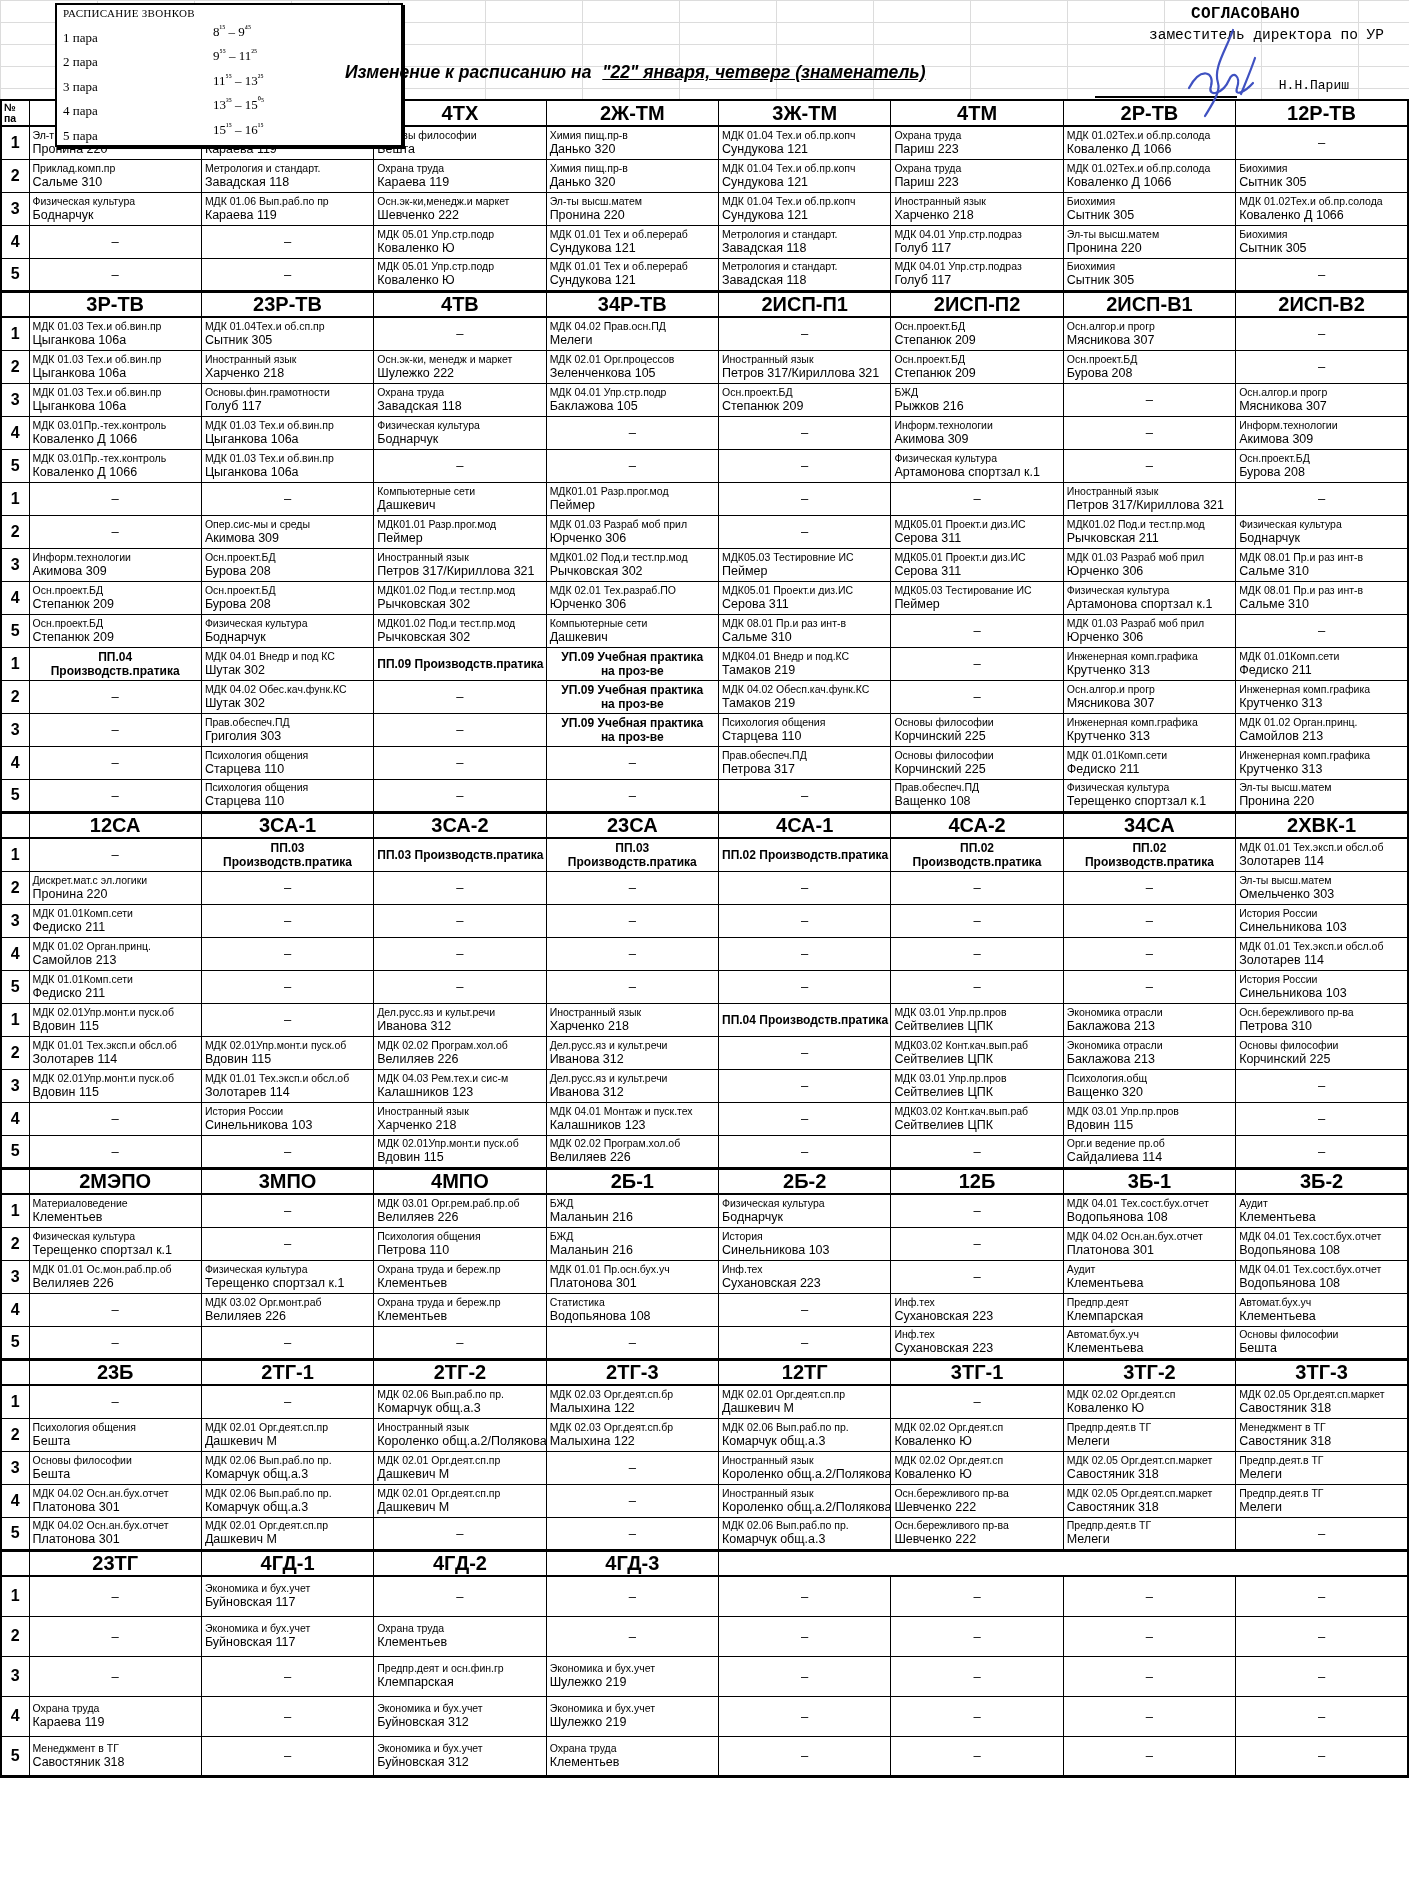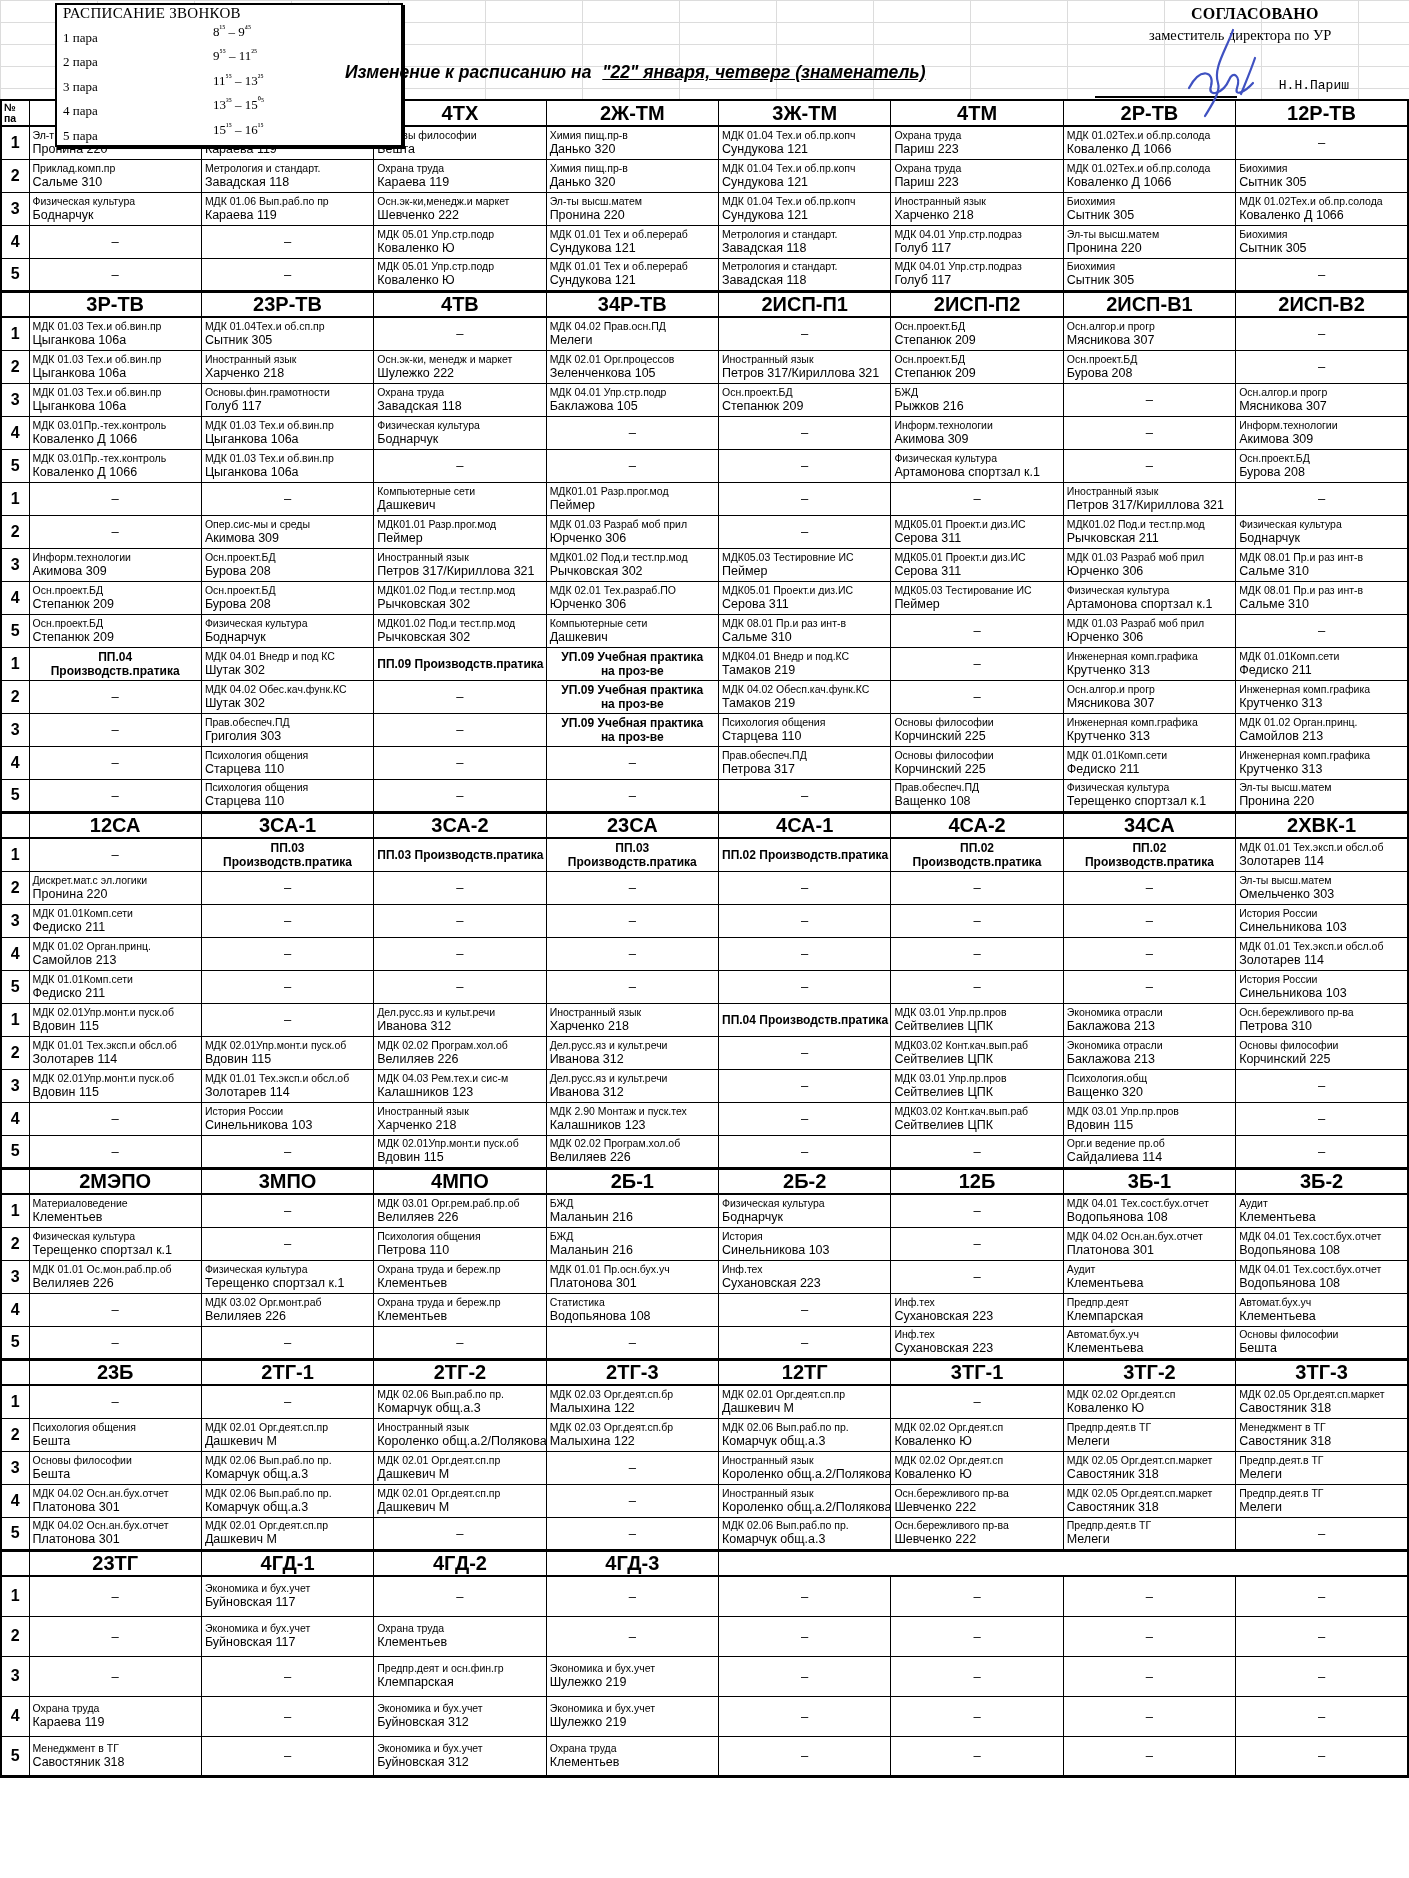--- a/index.html
+++ b/index.html
@@ -17,29 +17,29 @@
     background-size:97px 22px;
   }
   
   .bells {
     position:absolute; left:55px; top:3px; width:348px; z-index:2;
     background:#fff; border:2px solid #000;
     box-shadow:2px 2px 0 #000;
     font-family:"Liberation Serif", serif; font-size:13px;
     padding:1px 6px 2px 6px; line-height:14.5px;
   }
-  .bells-title { font-size:15px; letter-spacing:.3px; }
+  .bells-title { font-size:11px; letter-spacing:.3px; }
   .bells-row { display:flex; }
   .bells-row .bl { width:150px;margin-top:10px; }
   .bells-row .bt { width:auto; }
   sup { font-size:9px; }
   
   .approval {
     position:absolute; right:10px; top:5px; width:250px; z-index:2;
-    font-family:Liberation Serif, serif; text-align:left;margin-left:20px;
+    font-family:Liberation Mono, monospace; text-align:left;margin-left:20px;
   }
   .appr1 { font-weight:bold; font-size:16px; padding-left:42px; letter-spacing:.3px; }
   .appr2 { font-size:14.5px; margin-top:4px; }
   .signer {
     position:absolute; right:60px; top:78px; z-index:3;
     font-family:Liberation Mono, monospace; font-size:13px;
   }
   .sig-line {
     position:absolute; right:172px; top:96px; width:142px; z-index:2;
     border-bottom:2px solid #000;
@@ -966,21 +966,21 @@
         <td class="dash">–</td>
         <td class="cell">
           <div class="s">История России</div>
           <div class="t">Синельникова 103</div>
         </td>
         <td class="cell">
           <div class="s">Иностранный язык</div>
           <div class="t">Харченко 218</div>
         </td>
         <td class="cell">
-          <div class="s">МДК 2.90 Монтаж и пуск.тех</div>
+          <div class="s">МДК 04.01 Монтаж и пуск.тех</div>
           <div class="t">Калашников 123</div>
         </td>
         <td class="dash">–</td>
         <td class="cell">
           <div class="s">МДК03.02 Конт.кач.вып.раб</div>
           <div class="t">Сейтвелиев ЦПК</div>
         </td>
         <td class="cell">
           <div class="s">МДК 03.01 Упр.пр.пров</div>
           <div class="t">Вдовин 115</div>

